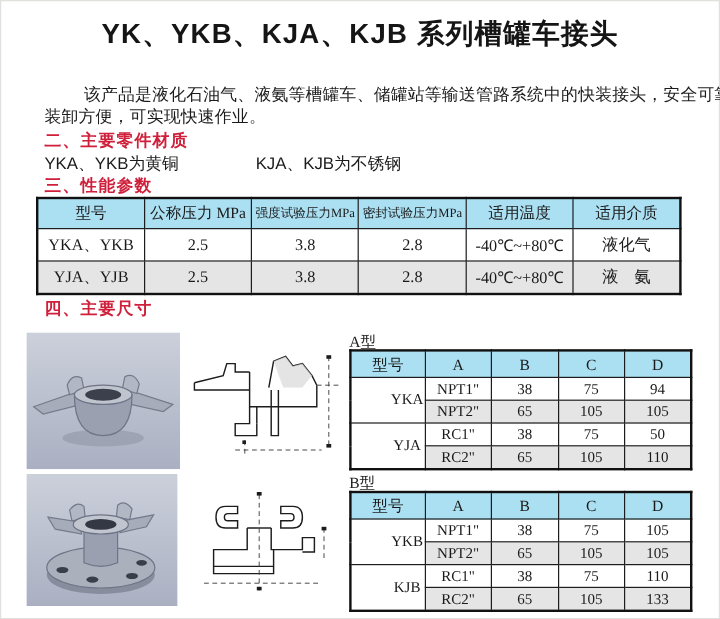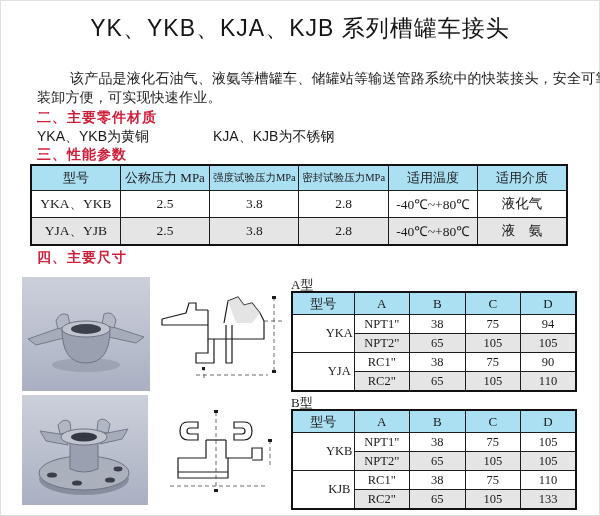--- a/index.html
+++ b/index.html
@@ -1,20 +1,20 @@
 <!DOCTYPE html>
 <html><head>
 <meta charset="utf-8">
 <style>
   html,body{margin:0;padding:0;}
   body{width:600px;height:516px;background:#f4f4f2;font-family:"Liberation Sans",sans-serif;}
   .page{position:relative;width:600px;height:516px;background:#ffffff;overflow:hidden;
         box-shadow:inset 0 0 0 1px #e0e0dc;}
   .title{position:absolute;top:13px;left:0;width:600px;text-align:center;
-         font-size:23px;font-weight:normal;color:#151515;letter-spacing:1px;}
+         font-size:23px;font-weight:bold;color:#151515;letter-spacing:1px;}
   .sec-head{position:absolute;left:37px;font-size:14px;font-weight:bold;color:#cf1f3a;
             letter-spacing:1px;white-space:nowrap;}
   .s1-head{top:51px;}
   .s1-body{position:absolute;left:5px;top:69px;width:592px;font-size:14px;line-height:19px;
            color:#1b1b1b;text-indent:33px;letter-spacing:0.2px;margin-left:32px;}
   .s2-head{top:109px;}
   .s2-body{position:absolute;left:37px;top:128px;font-size:14px;color:#1b1b1b;display:flex;gap:64px;}
   .s3-head{top:146px;}
   .s4-head{top:249px;}
 
@@ -173,21 +173,21 @@
         <td>NPT2"</td>
         <td>65</td>
         <td>105</td>
         <td>105</td>
       </tr>
       <tr>
         <td class="model-cell" rowspan="2">YJA</td>
         <td>RC1"</td>
         <td>38</td>
         <td>75</td>
-        <td>90</td>
+        <td>50</td>
       </tr>
       <tr class="yellow">
         <td>RC2"</td>
         <td>65</td>
         <td>105</td>
         <td>110</td>
       </tr>
     </tbody>
   </table>
 

